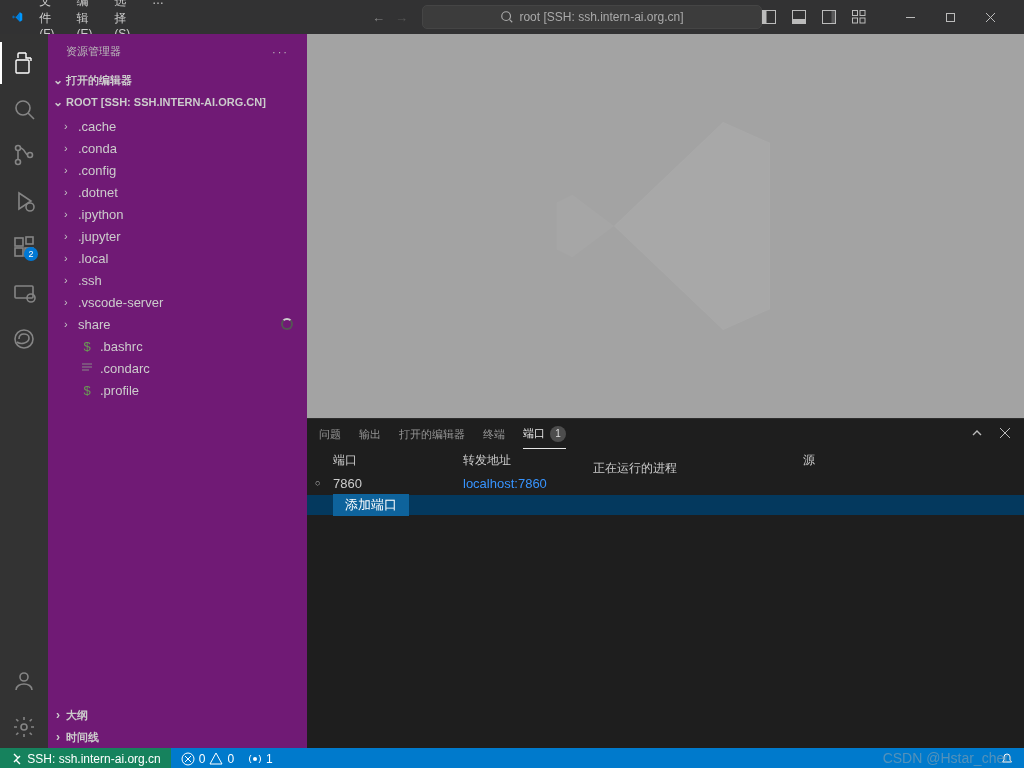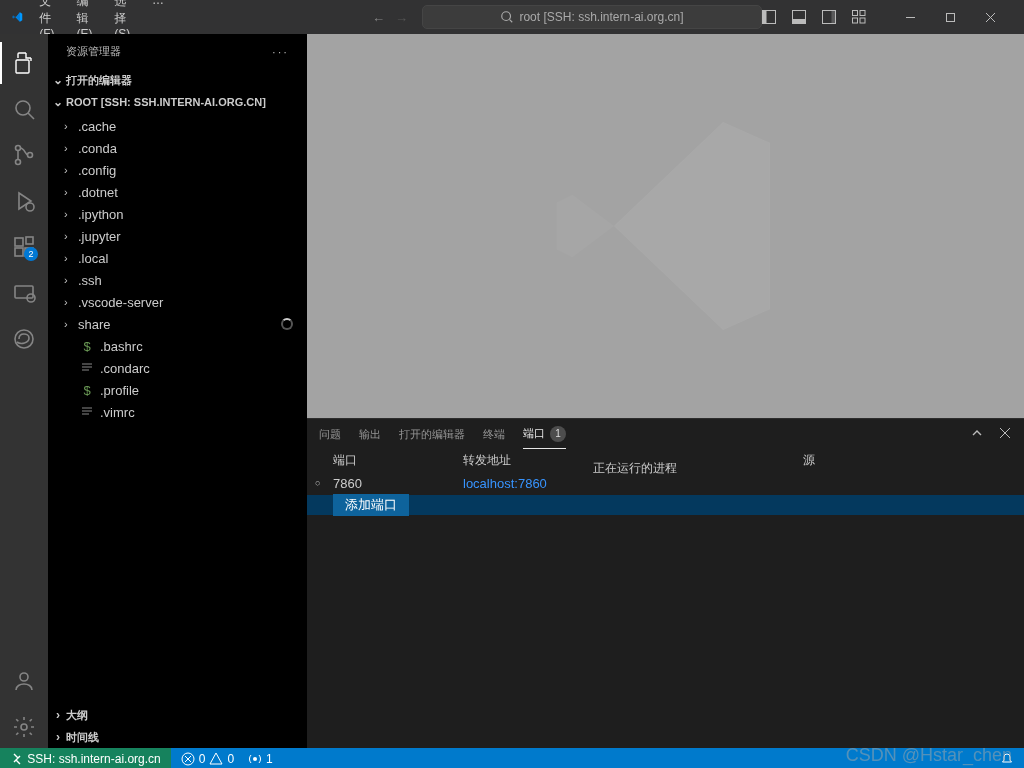--- a/index.html
+++ b/index.html
@@ -15,21 +15,21 @@
 .winright { margin-left:auto; display:flex; gap:16px; align-items:center; color:#bbb; padding-right:6px;}
 .winctl { display:flex; margin-left:8px; }
 .winctl div { width:40px; height:30px; display:flex; align-items:center; justify-content:center; cursor:pointer; }
 .main { display:flex; height:714px; }
 .activity { width:48px; background:#333333; display:flex; flex-direction:column; align-items:center; padding-top:8px; gap:4px;}
 .act-icon { width:48px; height:42px; display:flex; align-items:center; justify-content:center; color:#858585; cursor:pointer; position:relative;}
 .act-icon.active { color:#fff; border-left:2px solid #fff; }
 .act-icon svg { width:24px; height:24px; }
 .act-badge { position:absolute; bottom:7px; right:10px; background:#0078d4; color:#fff; font-size:9px; min-width:14px; height:14px; border-radius:8px; display:flex; align-items:center; justify-content:center; padding:0 3px;}
 .act-spacer { flex:1; }
-.sidebar { width:259px; background:#000000; display:flex; flex-direction:column; }
+.sidebar { width:259px; background:#701a75; display:flex; flex-direction:column; }
 .side-title { height:35px; display:flex; align-items:center; padding:0 18px; font-size:11px; color:#bbbbbb; justify-content:space-between;}
 .side-title .more { letter-spacing:2px; cursor:pointer; }
 .section-hdr { height:22px; display:flex; align-items:center; padding:0 4px 0 2px; font-size:11px; font-weight:700; color:#cccccc; cursor:pointer;}
 .section-hdr .chev{ width:16px; text-align:center; font-size:12px;}
 .tree { padding: 2px 0 0 0; }
 .tree-row { height:22px; display:flex; align-items:center; padding-left:16px; cursor:pointer; font-size:13px; }
 .tree-row .chev { width:14px; color:#c5c5c5; font-size:11px; }
 .tree-row .ficon { width:18px; display:flex; align-items:center; justify-content:center; margin-right:4px;}
 .folder-chev{ color:#c5c5c5; }
 .green { color:#6a9955; }
@@ -51,21 +51,21 @@
 .prow { display:flex; height:24px; align-items:center; padding-left:8px; font-size:13px;}
 .prow .bullet { width:18px; color:#bbb; font-size:9px; }
 .prow .link { color:#3794ff; cursor:pointer;}
 .addrow { height:20px; background:#04395e; display:flex; align-items:center; padding-left:26px;}
 .addbtn { background:#0e639c; color:#fff; height:22px; padding:0 12px; font-size:13px; border:none; cursor:pointer;}
 .statusbar { height:22px; display:flex; align-items:center; font-size:12px; color:#fff; }
 .sb-remote { background:#16825d; height:100%; display:flex; align-items:center; padding:0 10px; }
 .sb-rest { background:#007acc; height:100%; flex:1; display:flex; align-items:center; padding:0 10px; gap:14px;}
 .sb-item{ display:flex; align-items:center; gap:4px; cursor:pointer;}
 .sb-item svg{ width:14px; height:14px;}
-.watermark{ position:absolute; bottom:2px; right:12px; color:#9aa5ab; font-size:18px; opacity:.55; font-family:Arial; pointer-events:none;}
+.watermark{ position:absolute; bottom:2px; right:12px; color:#9aa5ab; font-size:14px; opacity:.55; font-family:Arial; pointer-events:none;}
 .bell{ margin-left:auto; }
 </style>
 </head>
 <body>
 
 <div class="titlebar">
   <svg class="vscode-logo" viewBox="0 0 24 24">
       <path fill="#0098ff" d="M17 2l5 3v14l-5 3-9-9 9-11z"></path>
       <path fill="#0078d4" d="M17 2l-9 11-5-4-2 1v4l2 1 5-4 9 11V2z" opacity=".8"></path>
     </svg>
@@ -262,31 +262,20 @@
               <line x1="1" y1="5" x2="11" y2="5" stroke="currentColor"></line>
               <line x1="1" y1="8" x2="8" y2="8" stroke="currentColor"></line>
             </svg>
           </span>
           <span>.condarc</span>
         </div>
         <div class="tree-row">
           <span class="chev"></span>
           <span class="ficon green">$</span>
           <span>.profile</span>
-        </div>
-        <div class="tree-row">
-          <span class="chev"></span>
-          <span class="ficon gray">
-            <svg width="12" height="12" viewBox="0 0 12 12">
-              <line x1="1" y1="2" x2="11" y2="2" stroke="currentColor"></line>
-              <line x1="1" y1="5" x2="11" y2="5" stroke="currentColor"></line>
-              <line x1="1" y1="8" x2="8" y2="8" stroke="currentColor"></line>
-            </svg>
-          </span>
-          <span>.vimrc</span>
         </div>
       </div>
     <div class="side-bottom">
       <div class="section-hdr">
           <span class="chev">›</span>
           <span>大纲</span>
         </div>
       <div class="section-hdr">
           <span class="chev">›</span>
           <span>时间线</span>

